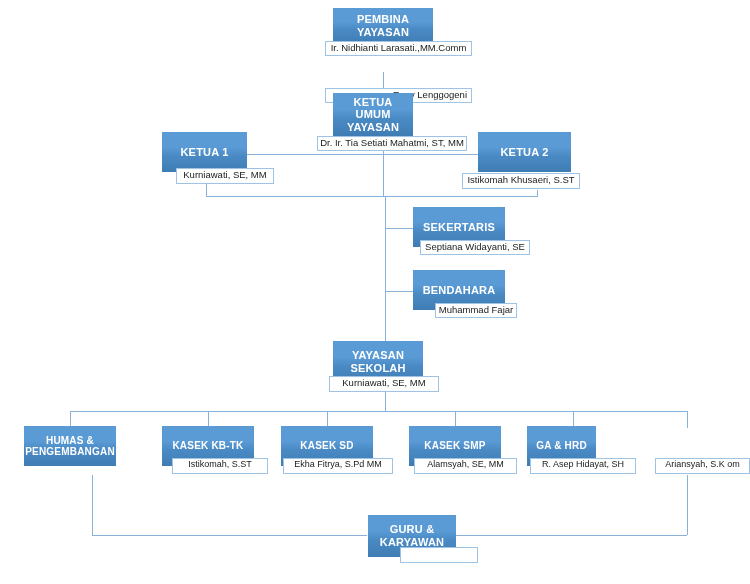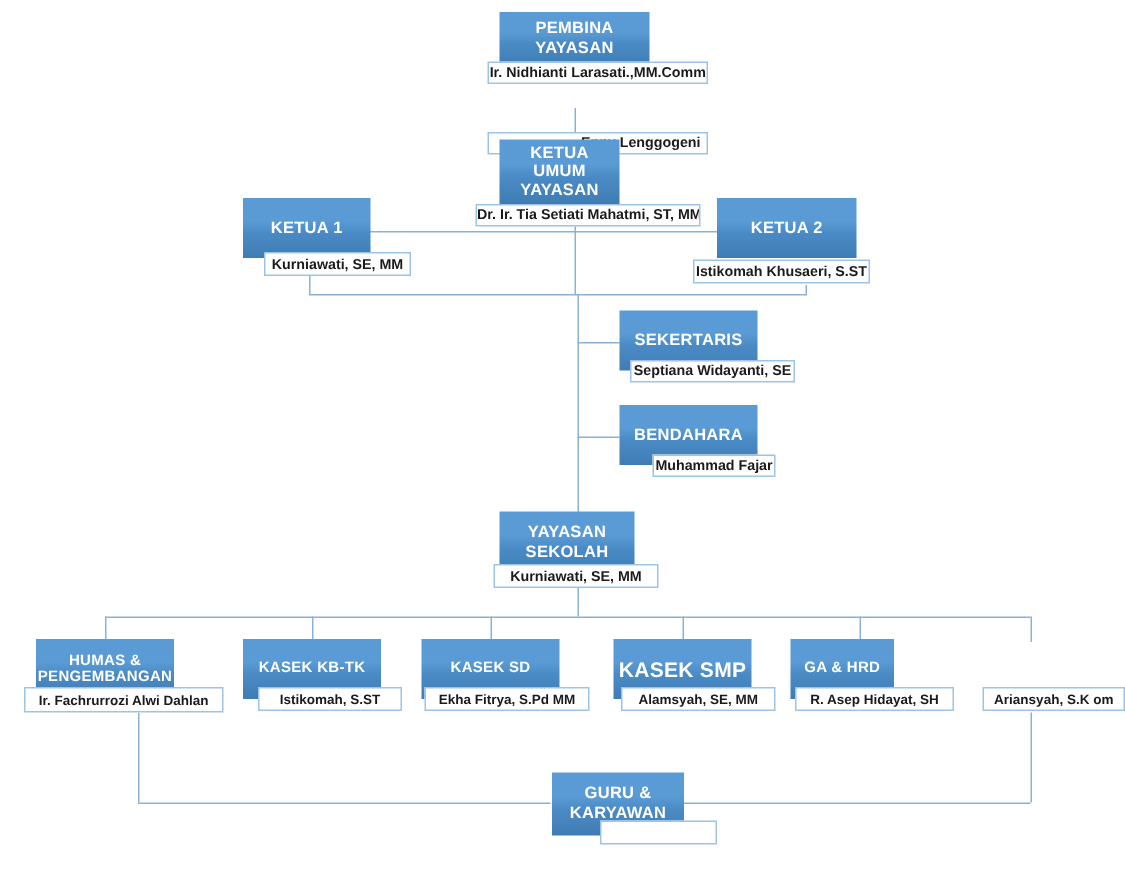--- a/index.html
+++ b/index.html
@@ -41,22 +41,21 @@
   .node .node-title { display: block; padding: 0 2px; }
 
   
   .plate {
     position: absolute;
     box-sizing: border-box;
     background: #ffffff;
     border: 1px solid #9dc3e6;
     color: #1a1a1a;
     display: flex;
-    align-items: center;
-    font-weight: bold;
+    font-weight: normal;
     white-space: nowrap;
     overflow: hidden;
   }
   .plate-text { display: block; width: 100%; }
 
   .t-center { justify-content: center; }
   .t-center .plate-text { text-align: center; }
   .t-right  { justify-content: flex-end; }
   .t-right .plate-text { text-align: right; padding-right: 4px; }
 </style>
@@ -146,39 +145,36 @@
   <div class="node" style="left:333px; top:341px; width:90px; height:42px; font-size:11px;">
     <span class="node-title"><span>YAYASAN</span><br><span>SEKOLAH</span></span>
   </div>
   <div class="plate t-center" style="left:329px; top:376px; width:110px; height:16px; font-size:9.5px;">
     <span class="plate-text">Kurniawati, SE, MM</span>
   </div>
 
   <div class="node" style="left:24px; top:426px; width:92px; height:40px; font-size:10px;">
     <span class="node-title"><span>HUMAS &amp;</span><br><span>PENGEMBANGAN</span></span>
   </div>
-  <div class="plate t-center" style="left:16px; top:458px; width:133px; height:17px; font-size:9px;">
-    <span class="plate-text">Ir. Fachrurrozi Alwi Dahlan</span>
-  </div>
 
   <div class="node" style="left:162px; top:426px; width:92px; height:40px; font-size:10px;">
     <span class="node-title">KASEK KB-TK</span>
   </div>
   <div class="plate t-center" style="left:172px; top:458px; width:96px; height:16px; font-size:9px;">
     <span class="plate-text">Istikomah, S.ST</span>
   </div>
 
   <div class="node" style="left:281px; top:426px; width:92px; height:40px; font-size:10px;">
     <span class="node-title">KASEK SD</span>
   </div>
   <div class="plate t-center" style="left:283px; top:458px; width:110px; height:16px; font-size:9px;">
     <span class="plate-text">Ekha Fitrya, S.Pd MM</span>
   </div>
 
-  <div class="node" style="left:409px; top:426px; width:92px; height:40px; font-size:14px;align-items:center;">
+  <div class="node" style="left:409px; top:426px; width:92px; height:40px; font-size:10px;align-items:center;">
     <span class="node-title">KASEK SMP</span>
   </div>
   <div class="plate t-center" style="left:414px; top:458px; width:103px; height:16px; font-size:9px;">
     <span class="plate-text">Alamsyah, SE, MM</span>
   </div>
 
   <div class="node" style="left:527px; top:426px; width:69px; height:40px; font-size:10px;">
     <span class="node-title">GA &amp; HRD</span>
   </div>
   <div class="plate t-center" style="left:530px; top:458px; width:106px; height:16px; font-size:9px;">

